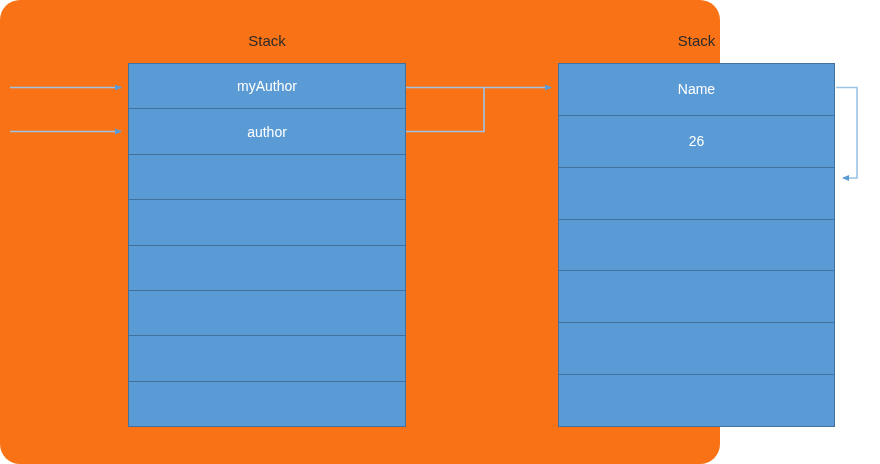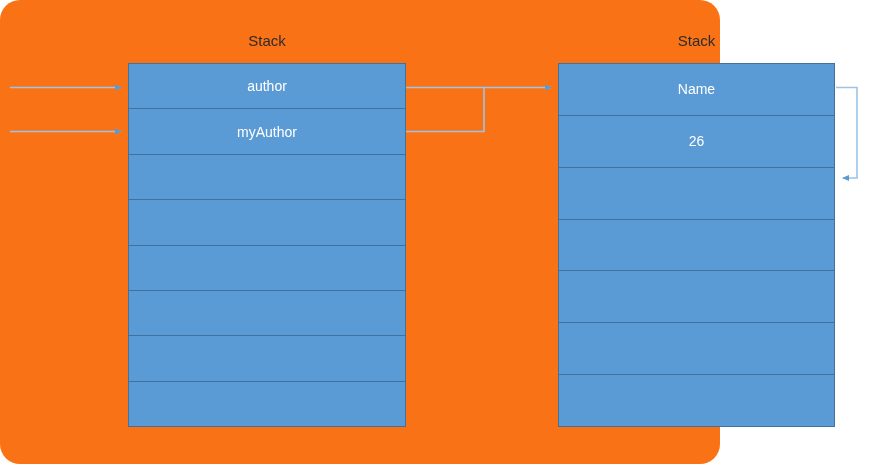--- a/index.html
+++ b/index.html
@@ -92,22 +92,22 @@
 </head>
 <body>
 
 <div id="canvas">
 
   <div class="col-title" id="stack-title">Stack</div>
 
   <div class="col-title" id="heap-title">Stack</div>
 
   <div class="mem-column" id="stack-column">
+    <div class="mem-cell">myAuthor</div>
     <div class="mem-cell">author</div>
-    <div class="mem-cell">myAuthor</div>
     <div class="mem-cell"></div>
     <div class="mem-cell"></div>
     <div class="mem-cell"></div>
     <div class="mem-cell"></div>
     <div class="mem-cell"></div>
     <div class="mem-cell"></div>
   </div>
 
   <div class="mem-column" id="heap-column">
     <div class="mem-cell">Name</div>

